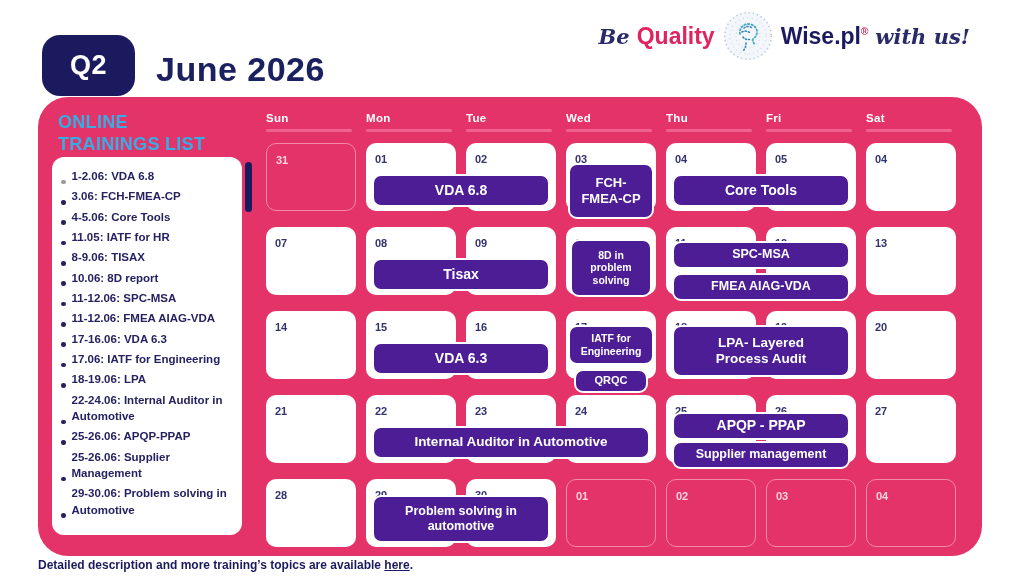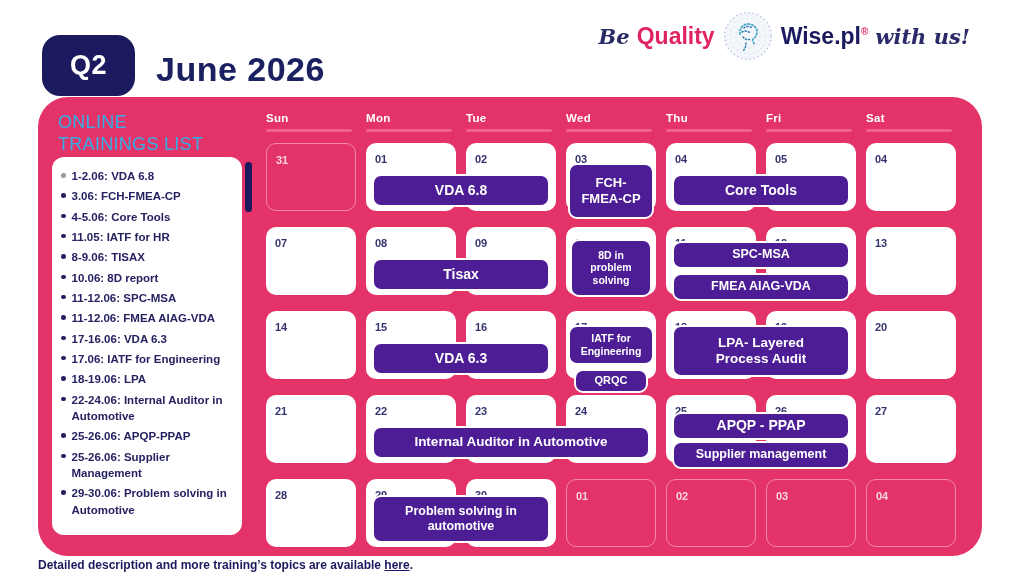--- a/index.html
+++ b/index.html
@@ -32,31 +32,31 @@
   .logo .reg    { color:#E0245F; font-size:10px; vertical-align:super; font-weight:bold; }
   .brain { width:52px; height:52px; flex-shrink:0; }
   
   .panel {
     position:absolute; left:38px; top:97px; width:944px; height:459px;
     background:#E43368; border-radius:30px;
   }
   
   .sidebar-title {
     position:absolute; left:20px; top:15px;
-    color:#35AEE4; font-size:18px; font-weight:normal;
+    color:#35AEE4; font-size:18px; font-weight:bold;
     line-height:1.22; letter-spacing:0.3px;
   }
   .list-box {
     position:absolute; left:14px; top:60px; width:190px; height:378px;
     background:#ffffff; border-radius:12px;
     padding:11px 6px 8px 9px; box-sizing:border-box;
   }
   .trainings { list-style:none; margin:0; padding:0; }
   .trainings li {
-    display:flex; gap:6px; align-items:flex-start;
+    display:flex; gap:6px; align-items:flex-end;
     color:#262262; font-weight:bold; font-size:11.5px; line-height:1.42;
     margin-bottom:4px;
   }
   .bullet {
     width:4.5px; height:4.5px; border-radius:50%;
     background:#262262; margin-top:5px; flex-shrink:0;
   }
   .scrollbar {
     position:absolute; left:207px; top:65px; width:7px; height:50px;
     background:#1B1A5E; border-radius:4px;

